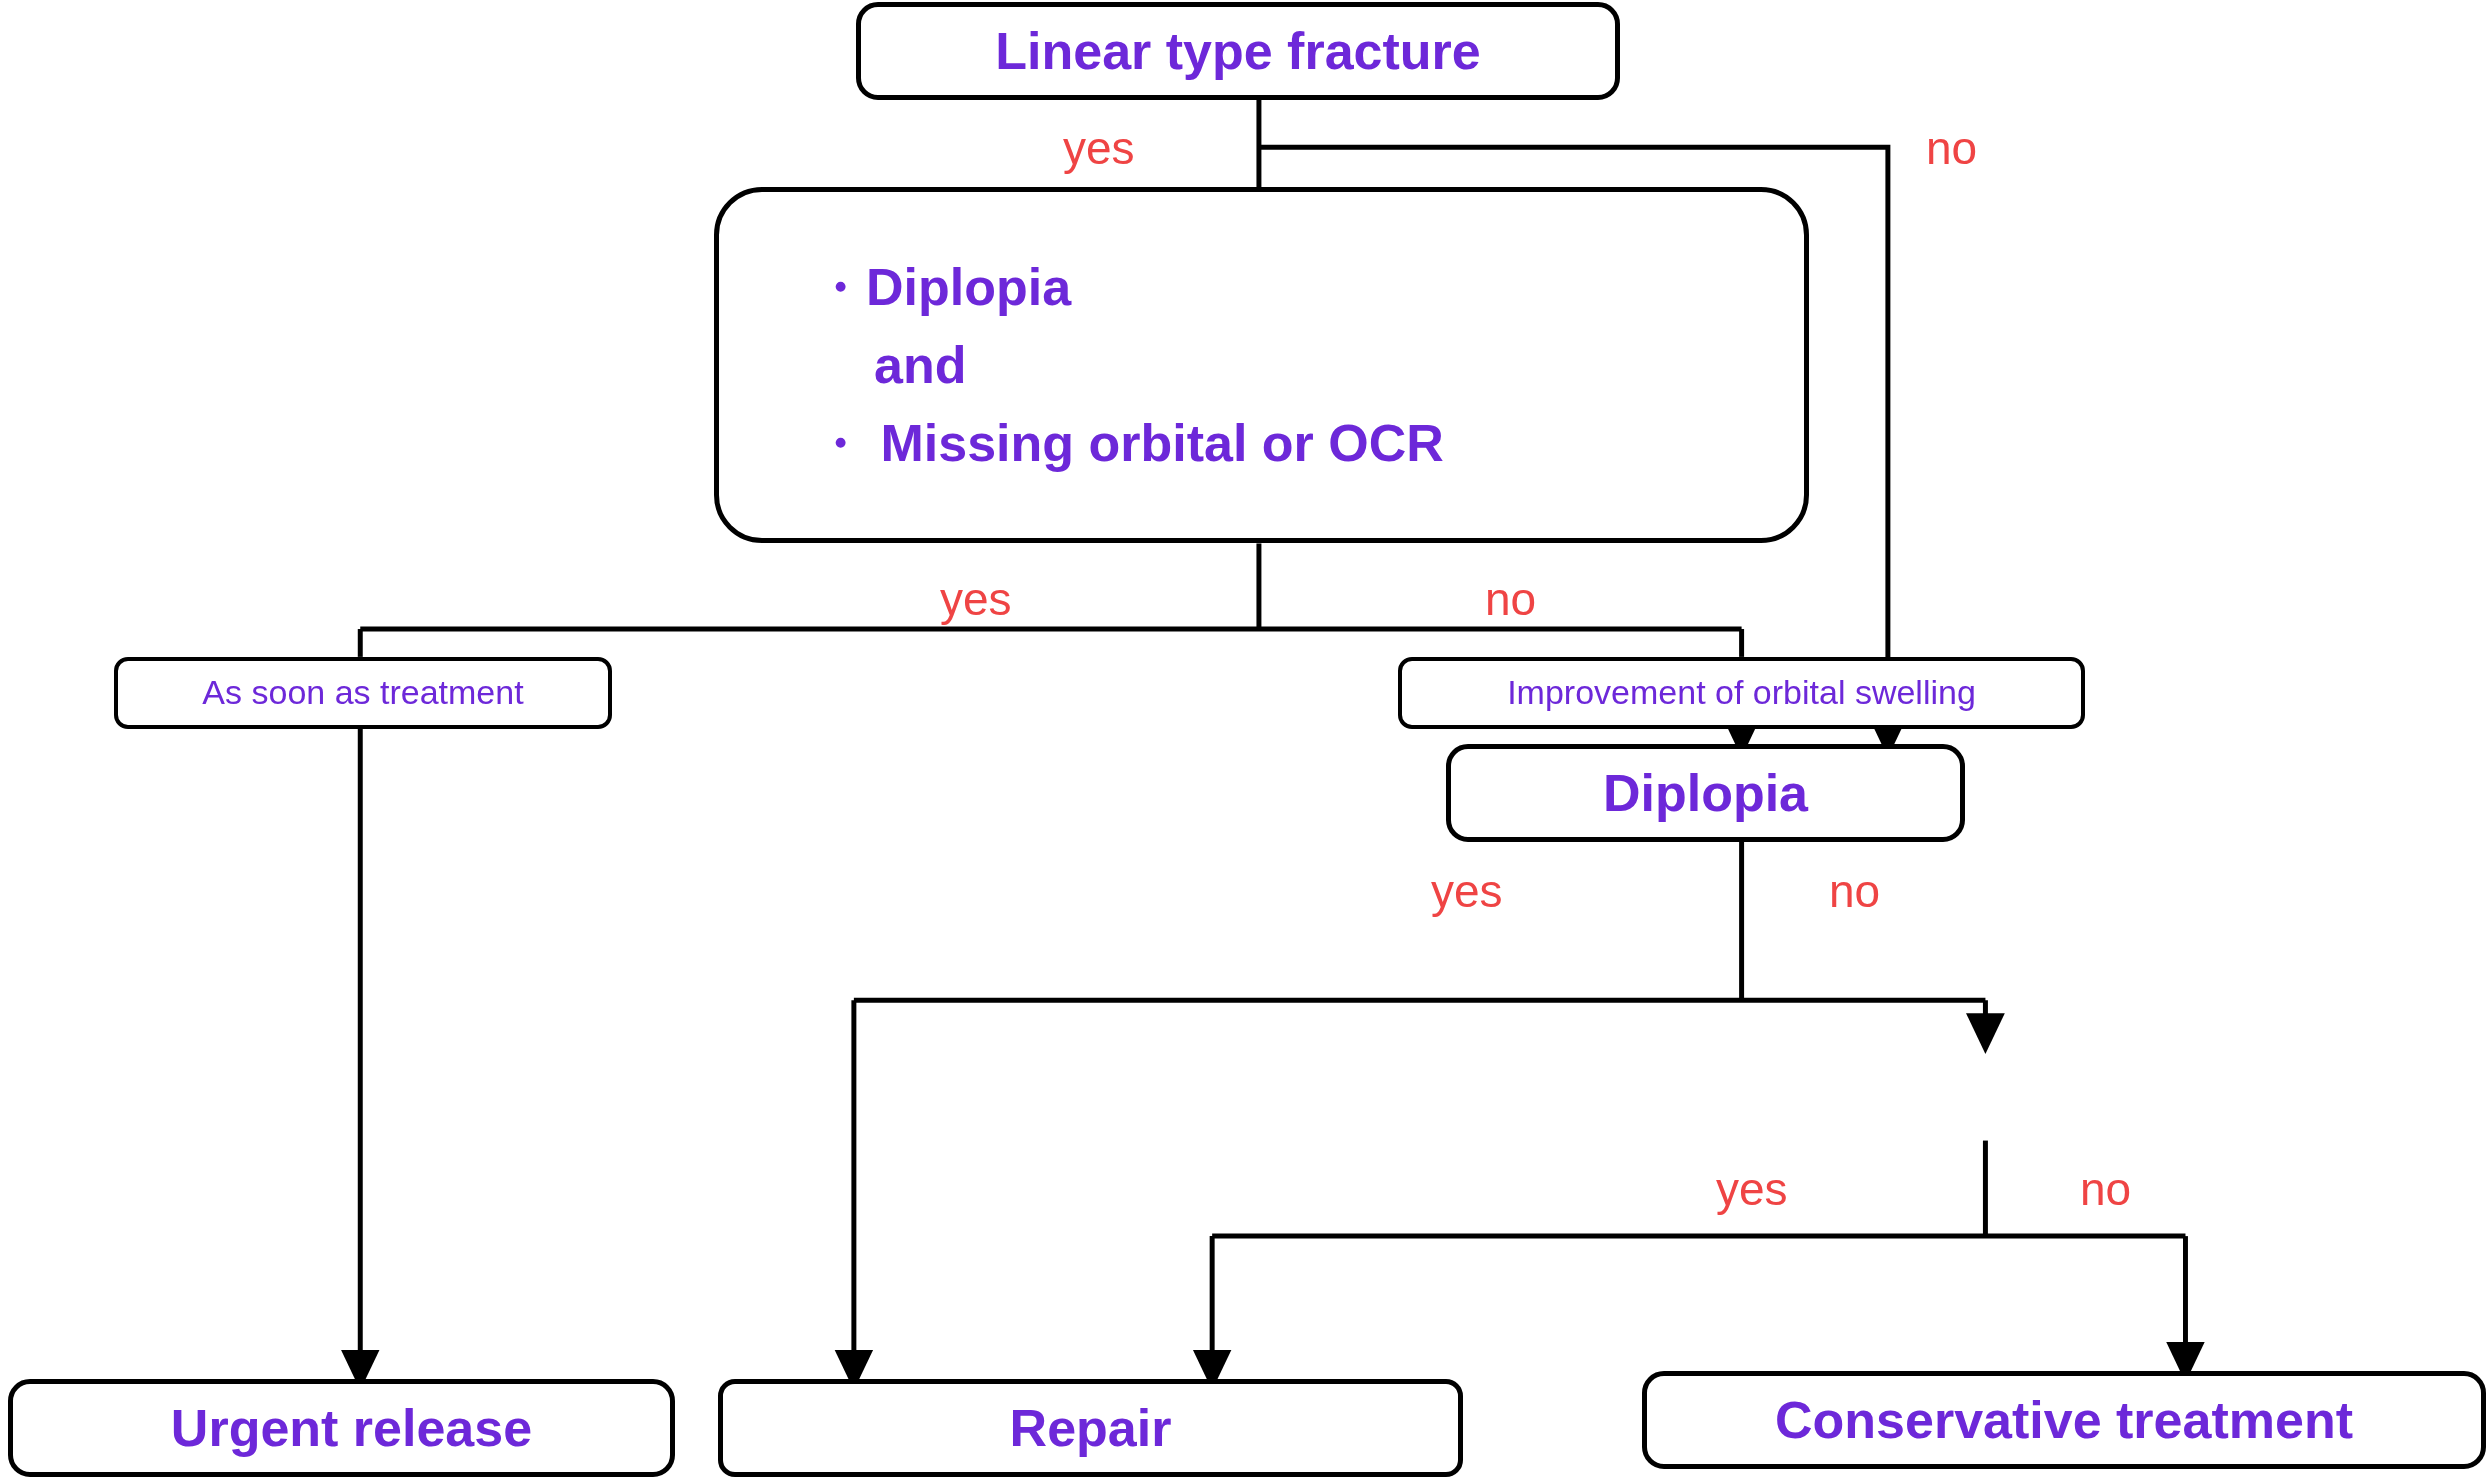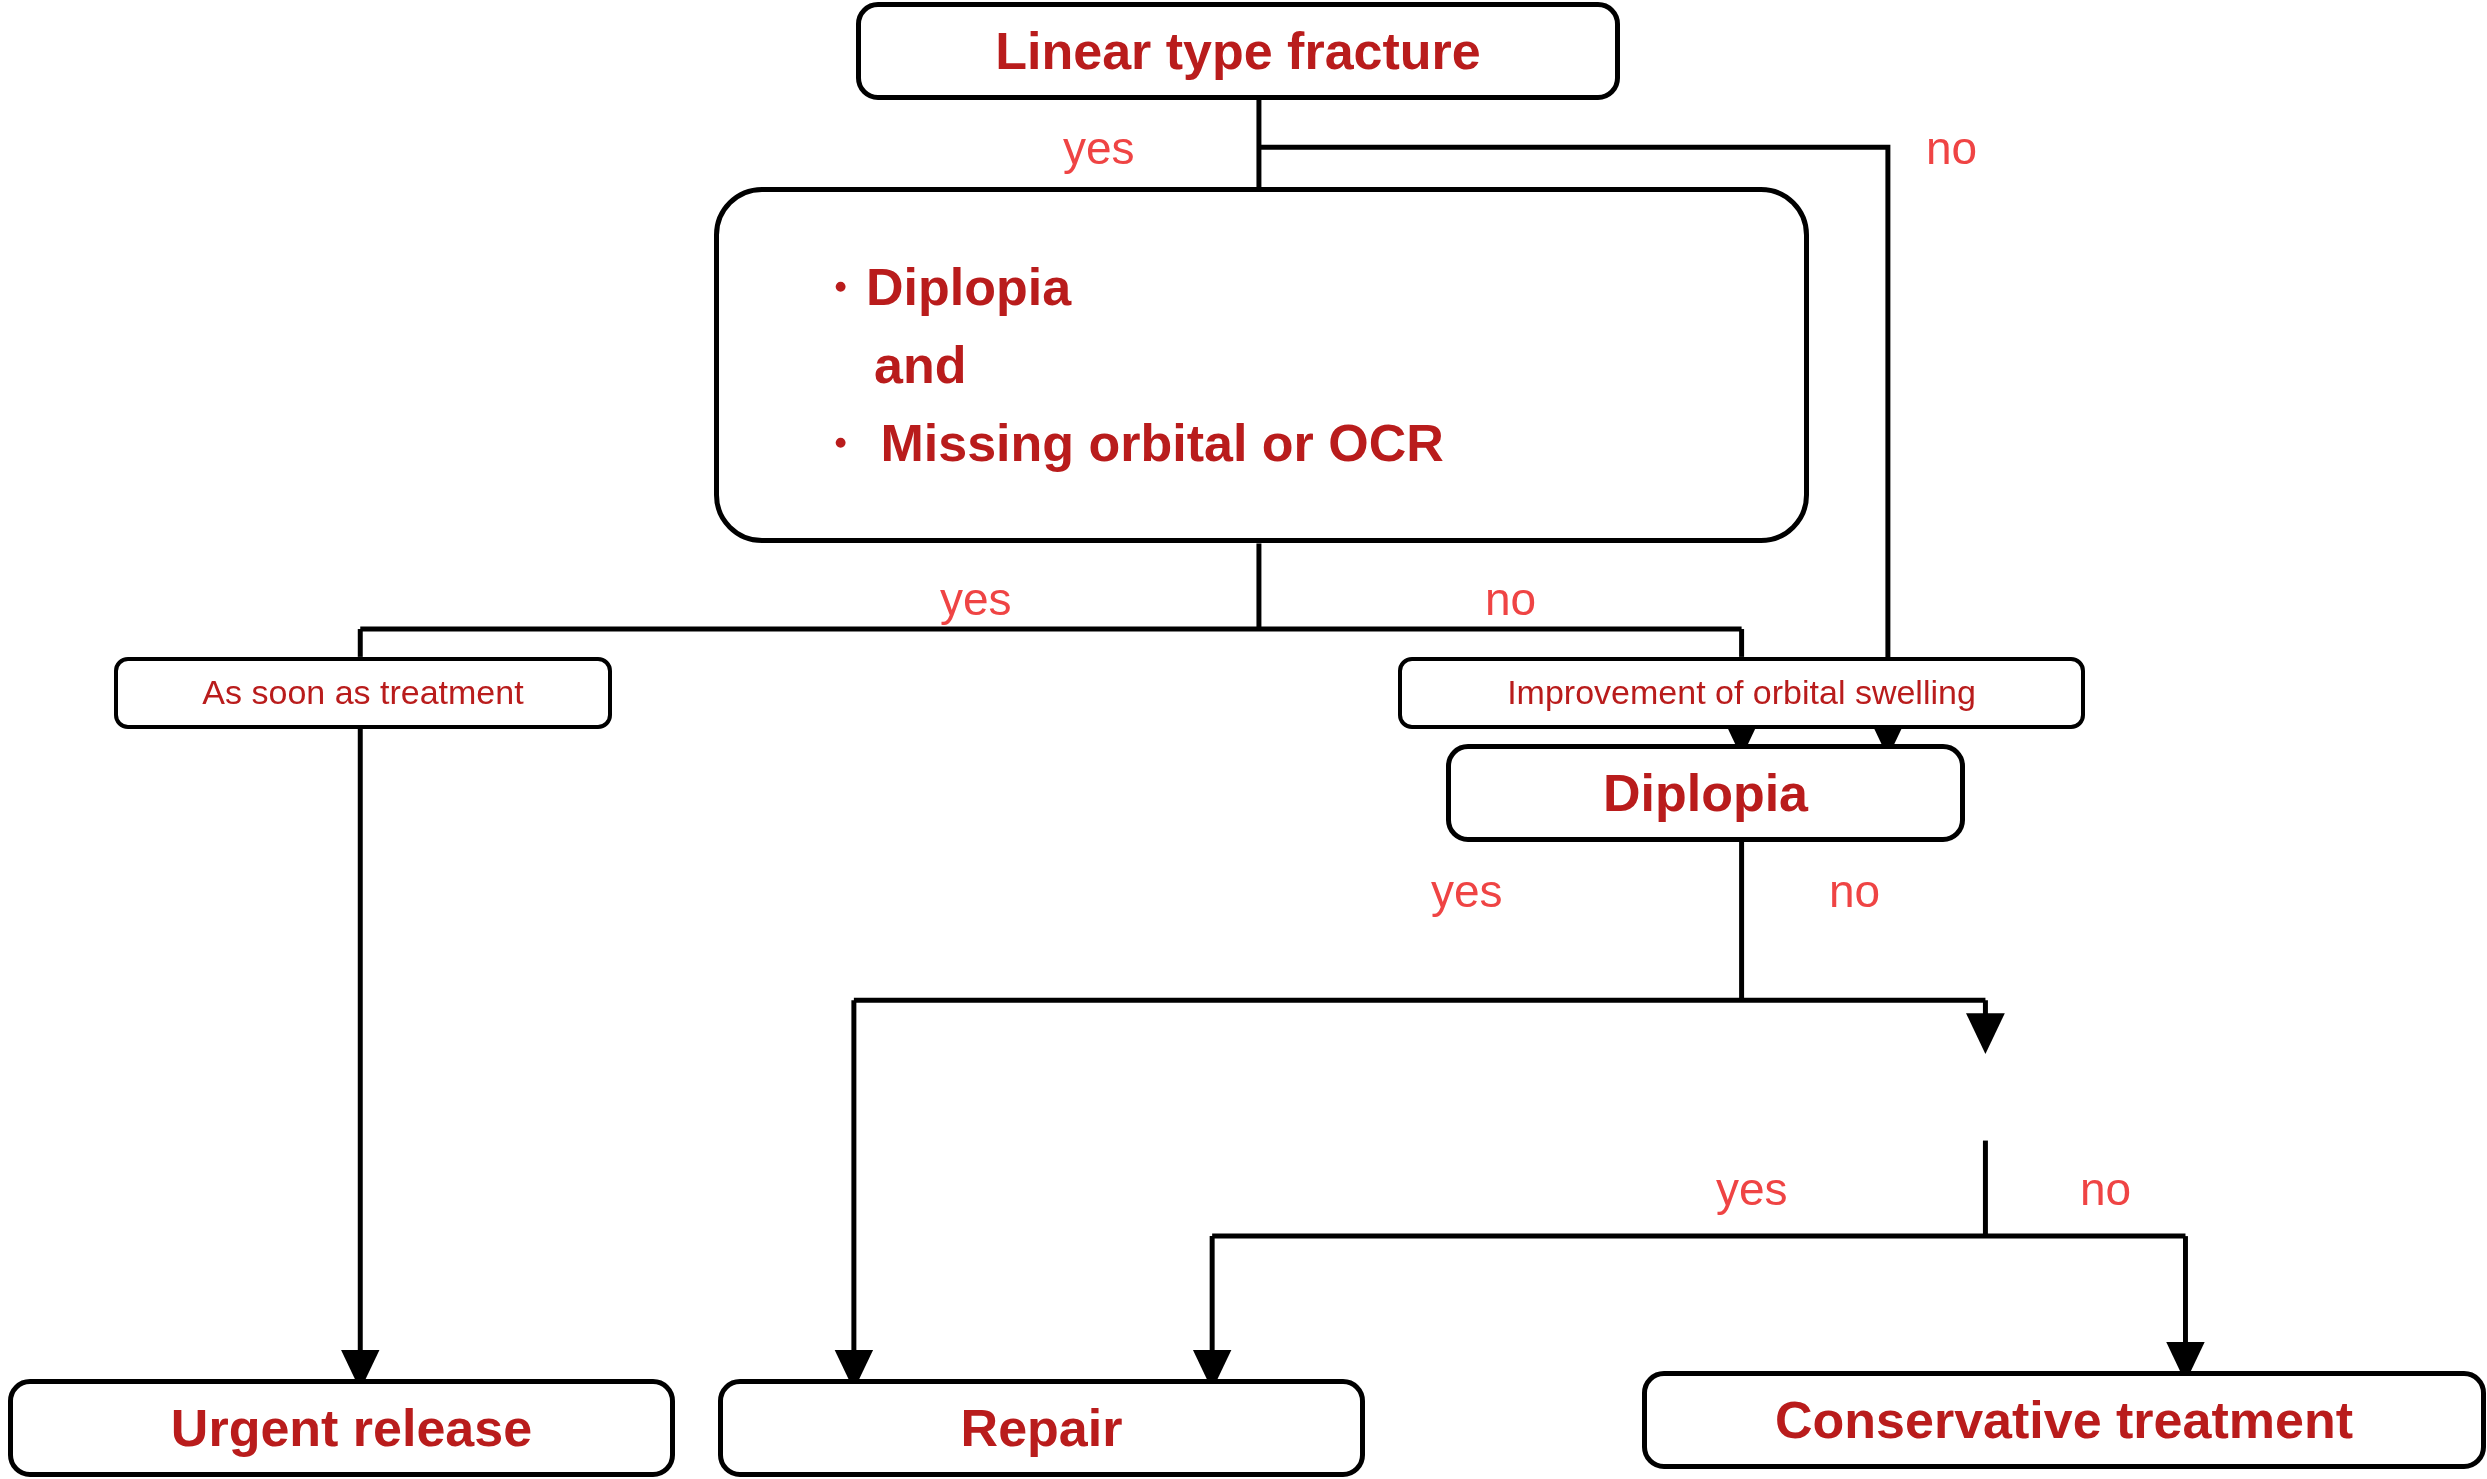--- a/index.html
+++ b/index.html
@@ -26,21 +26,21 @@
   .node {
     position: absolute;
     box-sizing: border-box;
     background: #ffffff;
     border: 5px solid #000000;
     border-radius: 22px;
     display: flex;
     align-items: center;
     justify-content: center;
     text-align: center;
-    color: #b91c1c;
+    color: #6d28d9;
     z-index: 5;
   }
   .node.bold {
     font-weight: bold;
   }
   .node.thin {
     border-width: 4px;
     border-radius: 14px;
     font-weight: normal;
   }
@@ -143,21 +143,21 @@
 
   <div class="node bold" style="left:1446px; top:744px; width:519px; height:98px; font-size:52px;">
     <span class="node-label">Diplopia</span>
   </div>
 
 
   <div class="node bold" style="left:8px; top:1379px; width:667px; height:98px; font-size:52px;padding-left:20px;">
     <span class="node-label">Urgent release</span>
   </div>
 
-  <div class="node bold" style="left:718px; top:1379px; width:647px; height:98px; font-size:52px;">
+  <div class="node bold" style="left:718px; top:1379px; width:745px; height:98px; font-size:52px;border-radius:17px;">
     <span class="node-label">Repair</span>
   </div>
 
   <div class="node bold" style="left:1642px; top:1371px; width:844px; height:98px; font-size:52px;">
     <span class="node-label">Conservative treatment</span>
   </div>
 
   <div class="edge-label" style="left:1063px; top:121px; font-size:46px;">yes</div>
 
   <div class="edge-label" style="left:1926px; top:121px; font-size:46px;">no</div>

